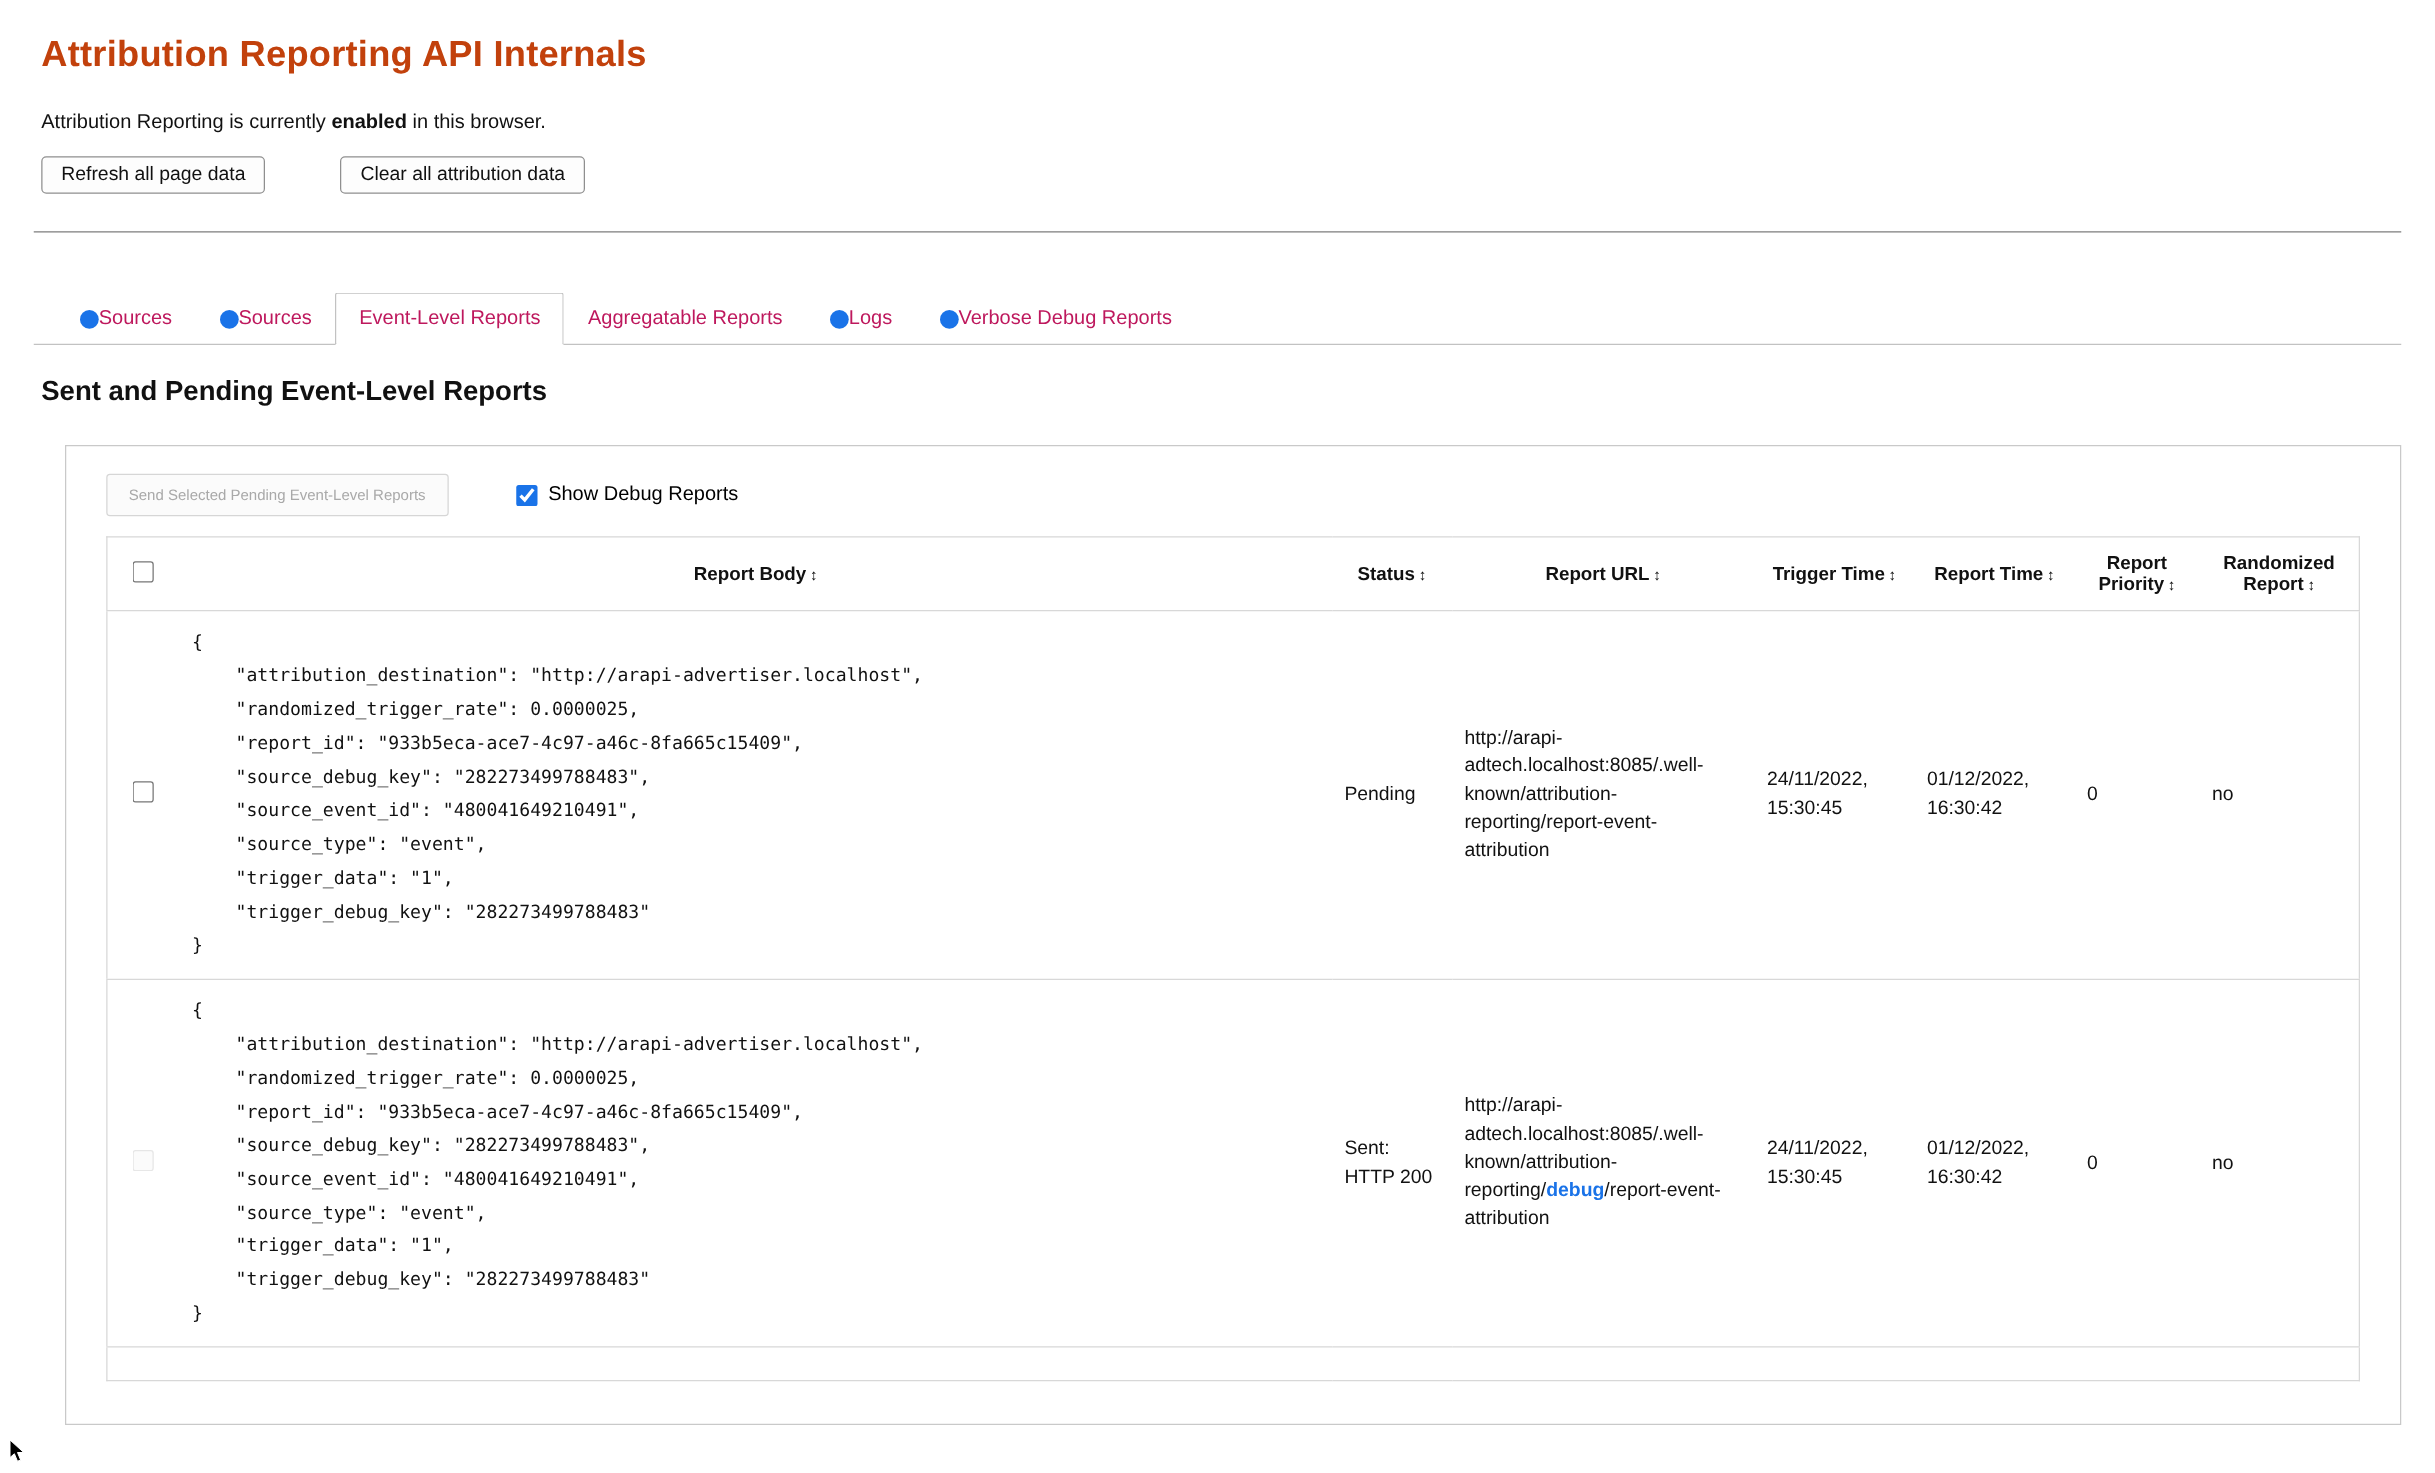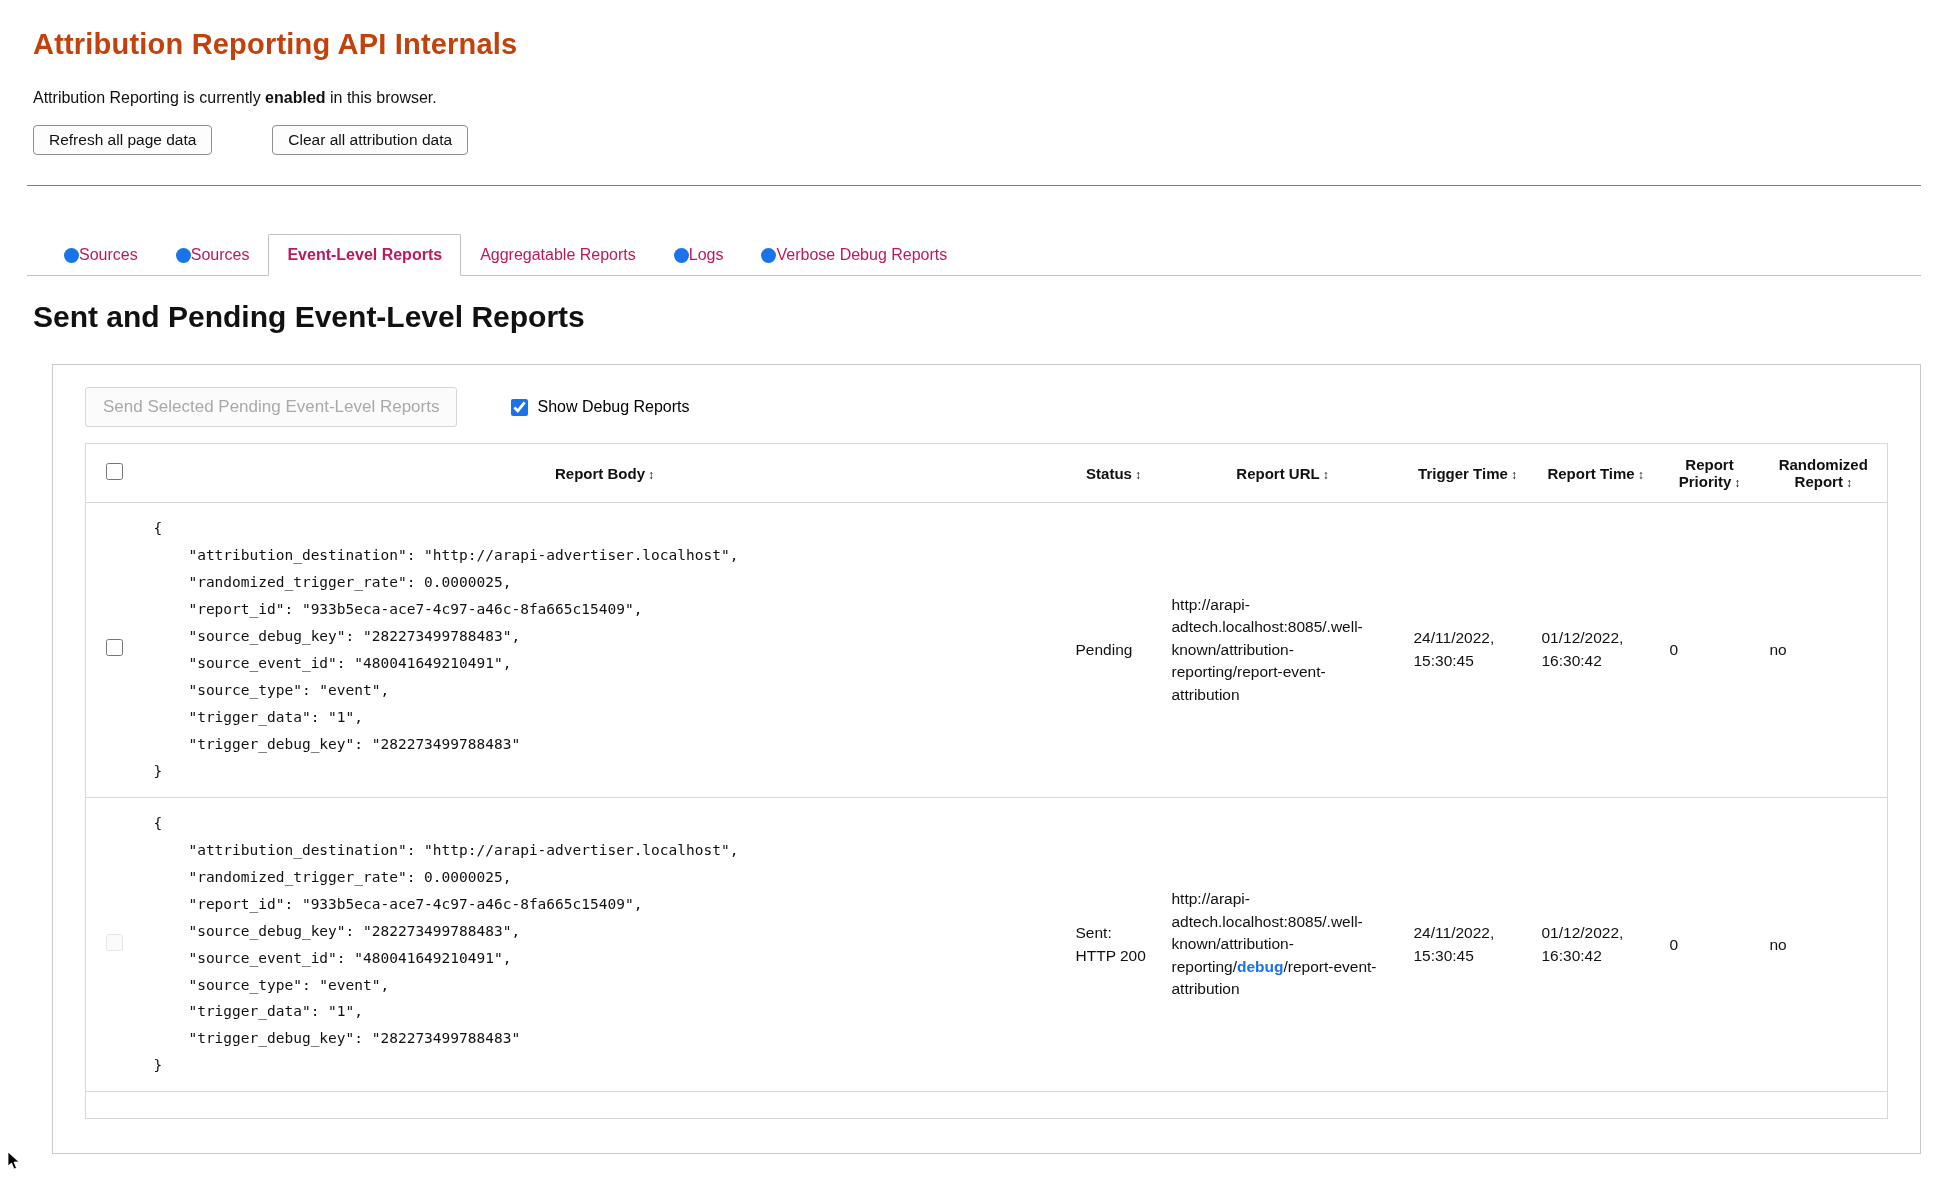--- a/index.html
+++ b/index.html
@@ -50,40 +50,40 @@
     align-items: center;
     padding: 11px 18px;
     font-size: 16px;
     color: #be185d;
     border: 1px solid transparent;
     margin-bottom: -1px;
     cursor: pointer;
     white-space: nowrap;
   }
   .tab.active {
-    font-weight: bold;
+    font-weight: normal;
     background: #fff;
     border-color: #c2c2c2;
     border-bottom-color: #fff;
     border-radius: 2px 2px 0 0;
   }
   .dot { width: 15px; height: 15px; border-radius: 50%; background: #1a73e8; flex: 0 0 auto; }
 
-  h2.section-heading { font-size: 30px; font-weight: bold; margin: 0 0 30px 6px; color: #111; }
+  h2.section-heading { font-size: 22px; font-weight: bold; margin: 0 0 30px 6px; color: #111; }
 
   .panel {
     margin-left: 25px;
     border: 1px solid #c9c9c9;
     padding: 22px 32px 34px 32px;
     background: #fff;
   }
   .panel-toolbar { display: flex; align-items: center; gap: 54px; margin-bottom: 16px; }
   button.send {
     font-family: "Liberation Sans", sans-serif;
-    font-size: 17px;
+    font-size: 12px;
     color: #a9a9a9;
     background: #fbfbfb;
     border: 1px solid #d6d6d6;
     border-radius: 3px;
     padding: 9px 17px;
   }
   .debug-toggle { display: flex; align-items: center; gap: 9px; font-size: 16px; cursor: pointer; }
   input[type="checkbox"] { width: 17px; height: 17px; accent-color: #1a73e8; margin: 0; cursor: pointer; }
   input[type="checkbox"]:disabled { cursor: default; opacity: 0.55; }
 

